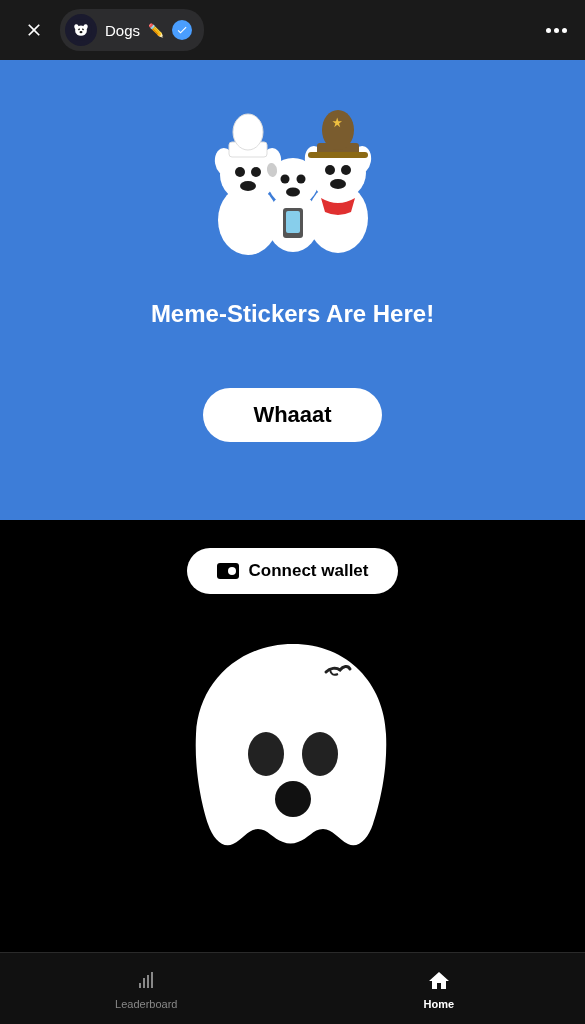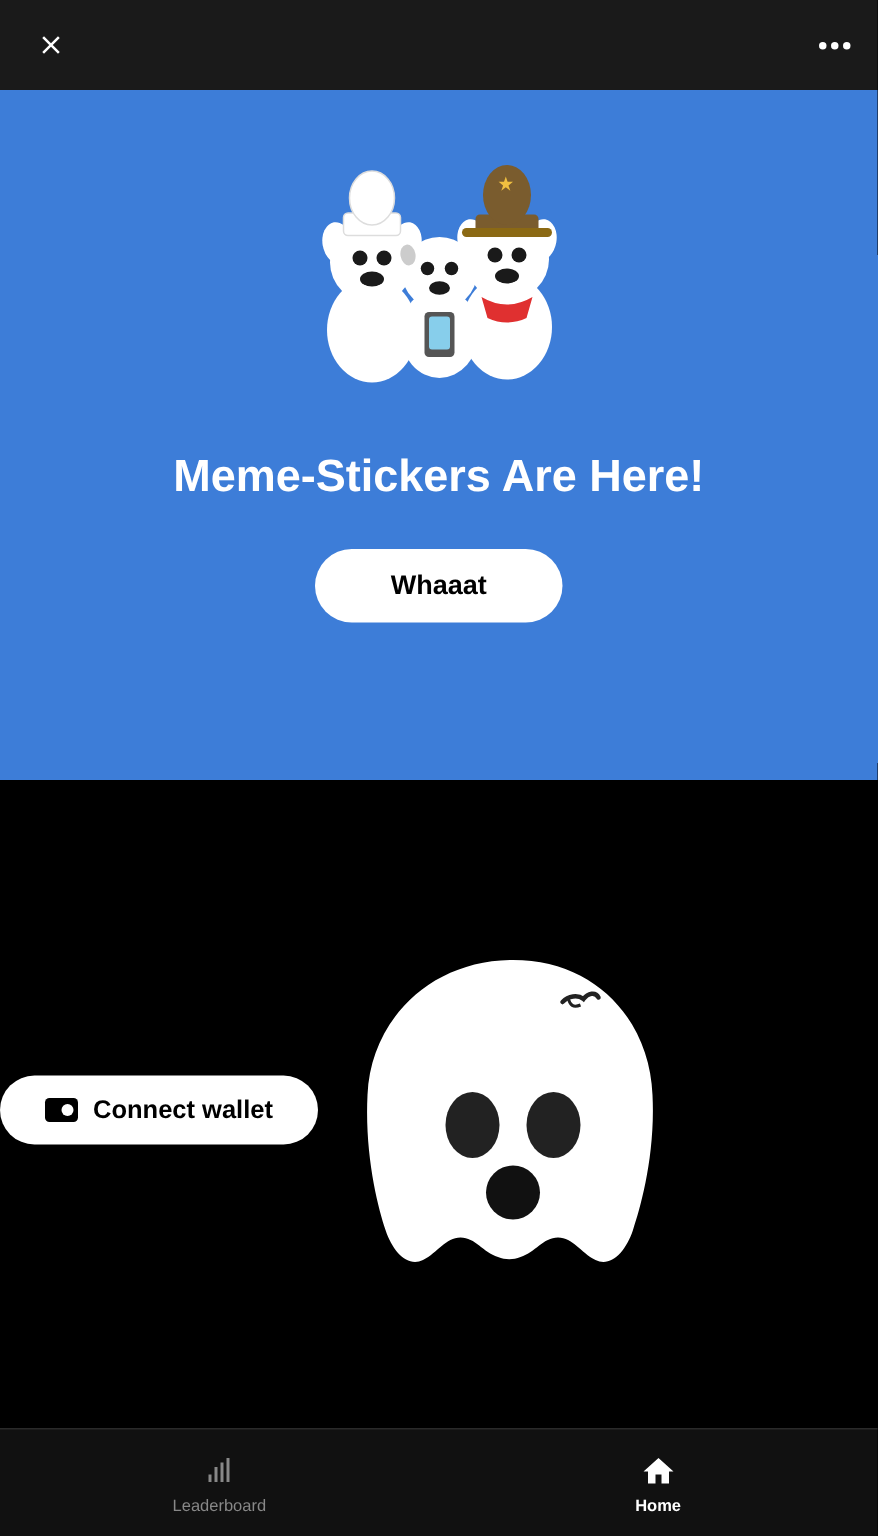--- a/index.html
+++ b/index.html
@@ -119,45 +119,46 @@
     .dogs-illustration {
       width: 220px;
       height: 190px;
       position: relative;
       margin-bottom: 20px;
     }
 
     
     .banner-title {
       color: #fff;
-      font-size: 30px;
+      font-size: 24px;
       font-weight: 800;
       text-align: center;
       line-height: 1.2;
       margin-bottom: 30px;
     }
 
     .whaaat-btn {
       background: #fff;
       color: #000;
       border: none;
       border-radius: 50px;
       padding: 14px 50px;
-      font-size: 18px;
+      font-size: 22px;
       font-weight: 600;
       cursor: pointer;
+      margin-top: 29px;
     }
 
     
     .black-section {
       background: #000;
       width: 100%;
       height: calc(1024px - 60px - 460px - 72px);
       display: flex;
-      flex-direction: row;
+      flex-direction: column;
       align-items: center;
       justify-content: flex-start;
       padding-top: 28px;
       position: relative;
     }
 
     .connect-wallet-btn {
       display: flex;
       align-items: center;
       gap: 10px;
@@ -251,20 +252,42 @@
 </head>
 <body>
 
 <div class="top-bar">
   <div class="top-bar-left">
     <div class="close-btn">
       <svg viewBox="0 0 24 24">
           <path d="M19 6.41L17.59 5 12 10.59 6.41 5 5 6.41 10.59 12 5 17.59 6.41 19 12 13.41 17.59 19 19 17.59 13.41 12z"></path>
         </svg>
     </div>
+    <div class="channel-info">
+      <div class="channel-avatar">
+        <svg width="22" height="22" viewBox="0 0 30 30" fill="none">
+          <circle cx="15" cy="15" r="15" fill="#1a1a2e"></circle>
+
+          <ellipse cx="15" cy="16" rx="8" ry="7" fill="white"></ellipse>
+          <circle cx="12" cy="14" r="1.5" fill="#111"></circle>
+          <circle cx="18" cy="14" r="1.5" fill="#111"></circle>
+          <ellipse cx="15" cy="18" rx="2" ry="1.5" fill="#111"></ellipse>
+
+          <ellipse cx="9" cy="11" rx="3" ry="4" fill="white" transform="rotate(-15 9 11)"></ellipse>
+          <ellipse cx="21" cy="11" rx="3" ry="4" fill="white" transform="rotate(15 21 11)"></ellipse>
+        </svg>
+      </div>
+      <span class="channel-name">Dogs</span>
+      <span style="font-size:13px;">✏️</span>
+      <div class="verified-badge">
+        <svg viewBox="0 0 24 24">
+            <path d="M9 16.17L4.83 12l-1.42 1.41L9 19 21 7l-1.41-1.41z"></path>
+          </svg>
+      </div>
+    </div>
   </div>
   <div class="more-btn">
     <div class="dot"></div>
     <div class="dot"></div>
     <div class="dot"></div>
   </div>
 </div>
 
 <div class="banner-section">
 

